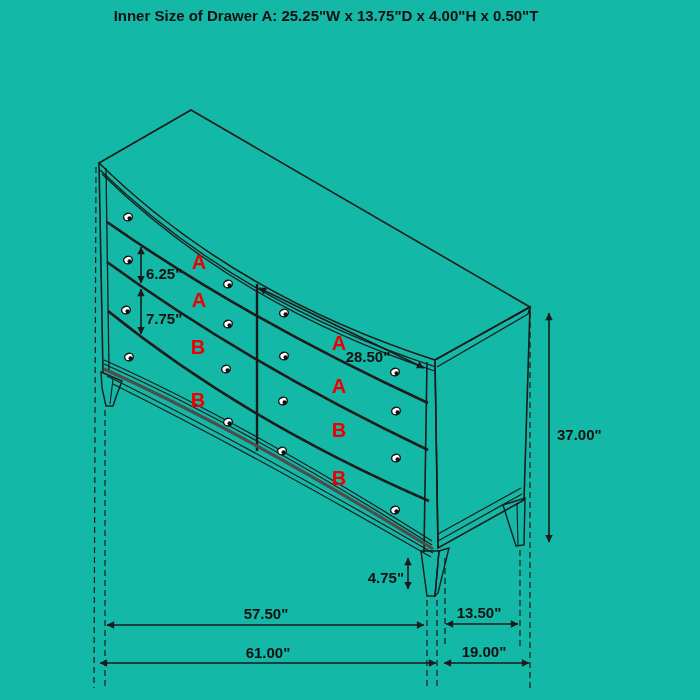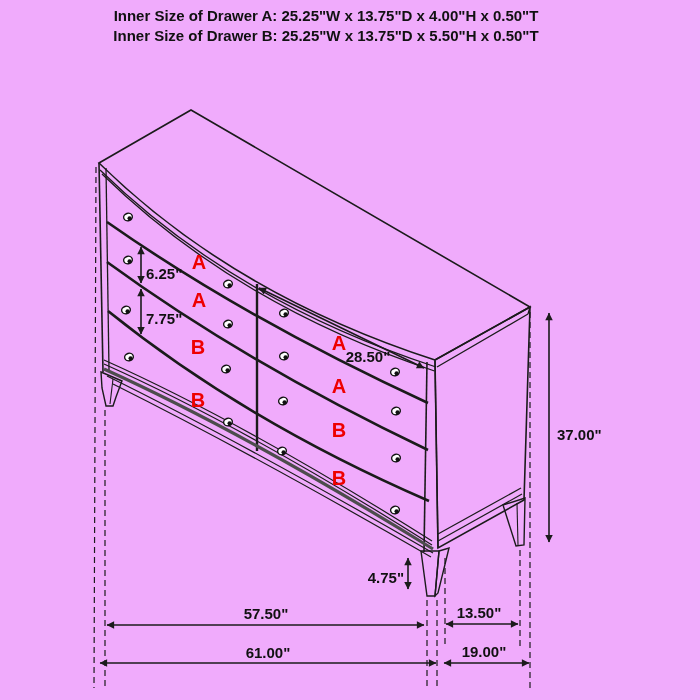--- a/index.html
+++ b/index.html
@@ -1,31 +1,30 @@
 <!DOCTYPE html>
 <html><head>
 <meta charset="utf-8">
 <style>
   html,body{margin:0;padding:0;background:#fff;}
-  .page{position:relative;width:700px;height:700px;background:#f0abfc;overflow:hidden;
+  .page{position:relative;width:700px;height:700px;background:#14b8a6;overflow:hidden;
         font-family:"Liberation Sans",sans-serif;}
   .titles{position:absolute;top:6px;left:0;width:652px;text-align:center;
           font-size:15px;font-weight:bold;line-height:20px;color:#111;}
   svg text.dim{font-family:"Liberation Sans",sans-serif;font-size:15px;font-weight:bold;fill:#111;}
   svg text.drawer-letter{font-family:"Liberation Sans",sans-serif;font-size:20px;font-weight:bold;}
   svg .ln{stroke:#1b1b1b;fill:none;}
 </style>
 </head>
 <body>
 
 <div class="page">
 
   <div class="titles">
     <div>Inner Size of Drawer A: 25.25"W x 13.75"D x 4.00"H x 0.50"T</div>
-    <div>Inner Size of Drawer B: 25.25"W x 13.75"D x 5.50"H x 0.50"T</div>
   </div>
 
   <svg width="700" height="700" viewBox="0 0 700 700">
     <defs>
       <marker id="ah" viewBox="0 0 10 10" refX="9.5" refY="5" markerWidth="9.5" markerHeight="7.5" orient="auto-start-reverse" markerUnits="userSpaceOnUse">
         <path d="M0,0 L10,5 L0,10 Z" fill="#1b1b1b"></path>
       </marker>
       <g id="knob">
         <ellipse cx="0" cy="0" rx="4.4" ry="3.7" fill="#ffffff" stroke="#111111" stroke-width="1.4" transform="rotate(-18)"></ellipse>
         <circle cx="1.6" cy="1.3" r="2.1" fill="#111111"></circle>

